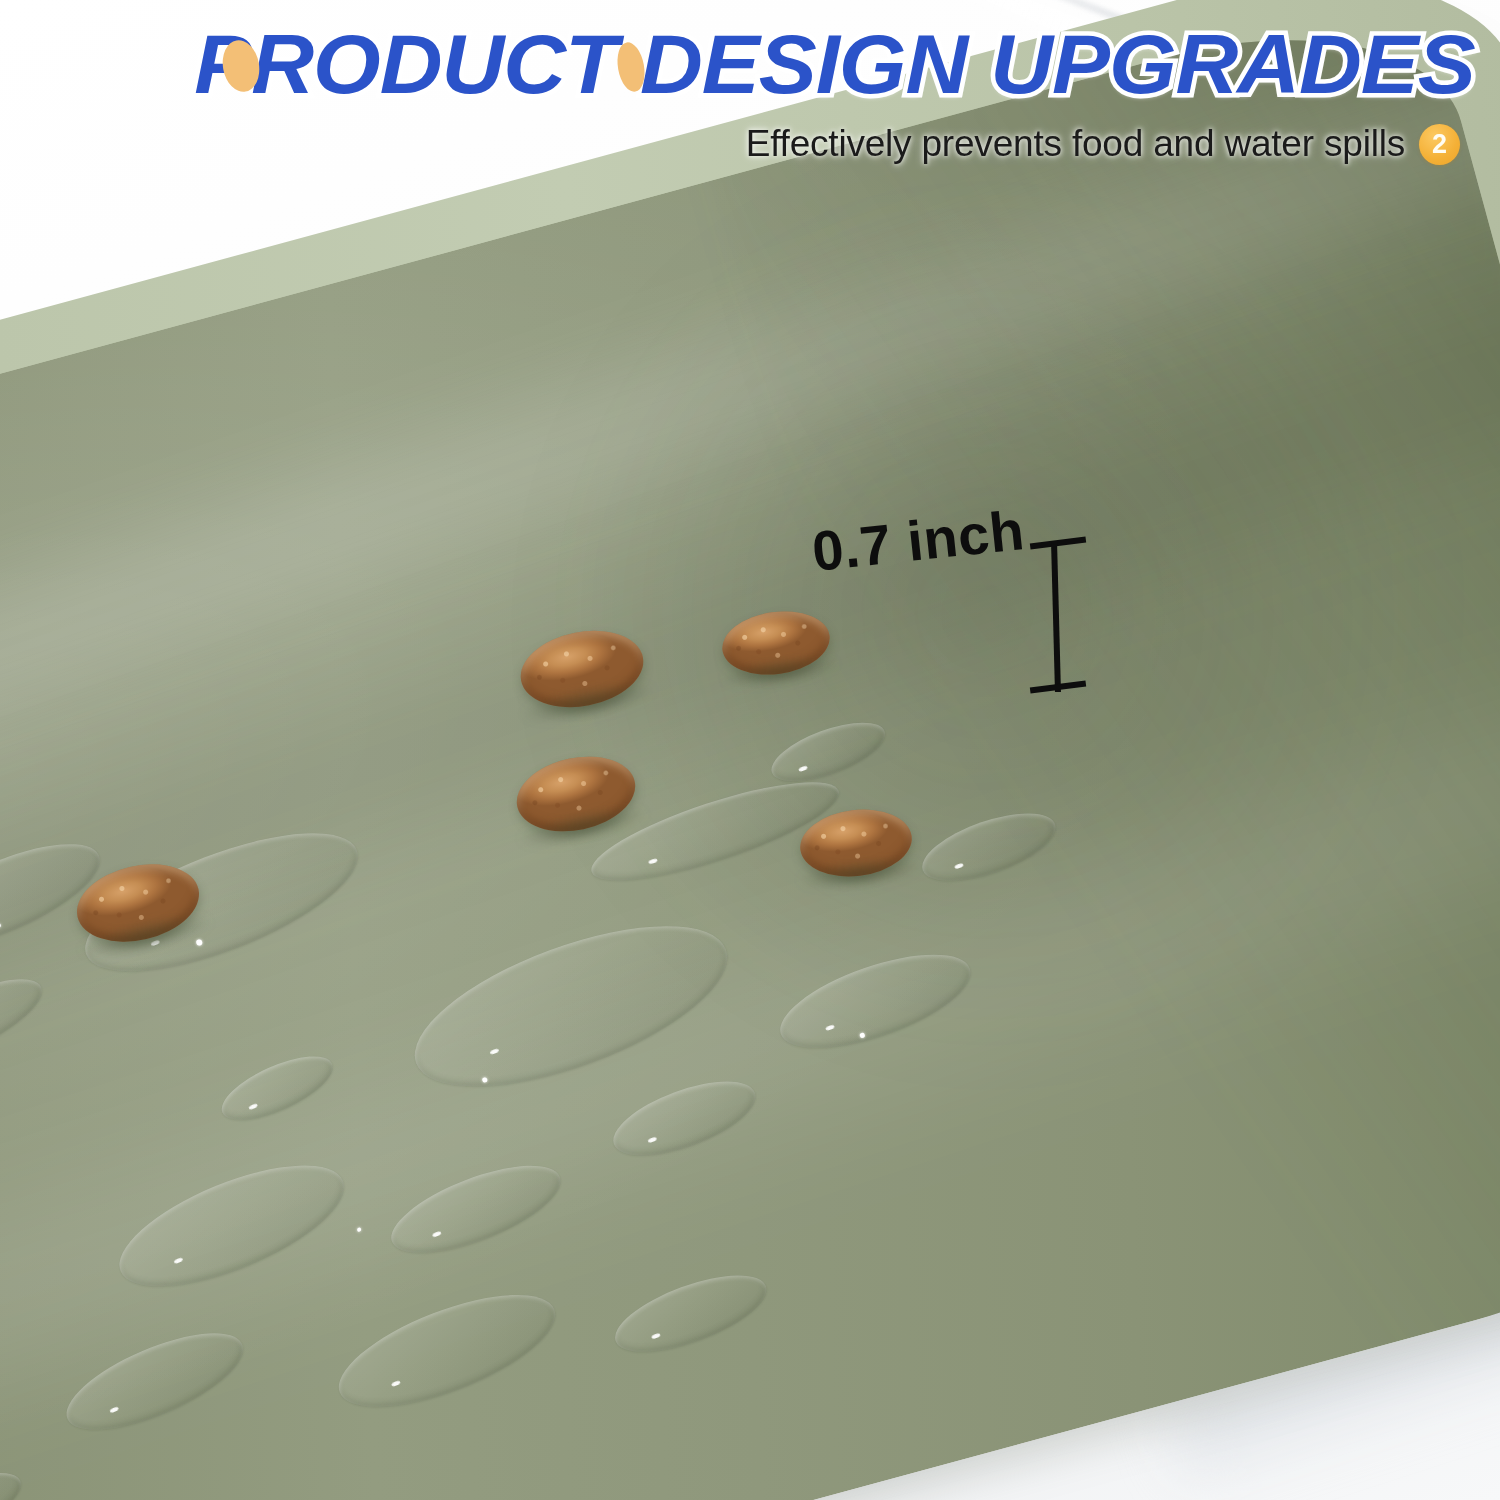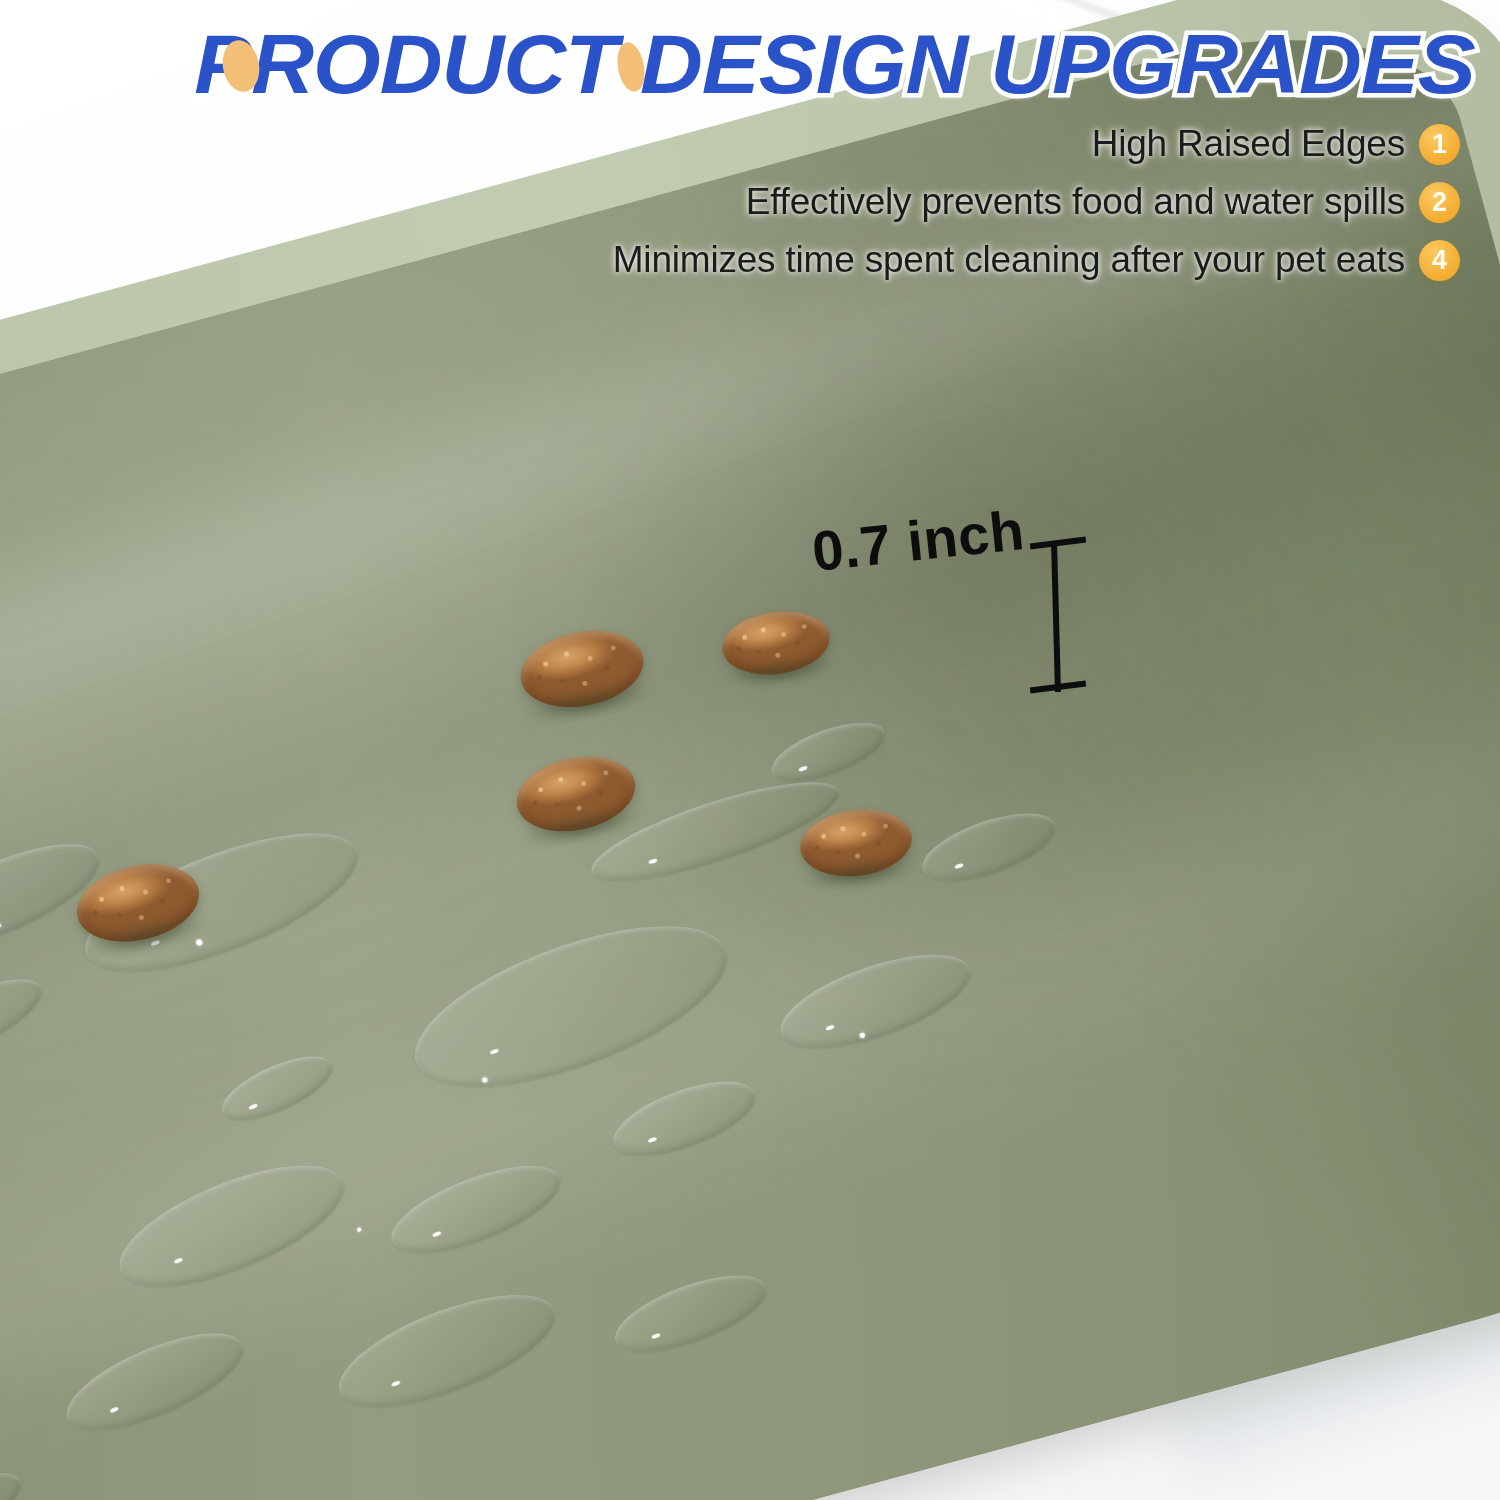--- a/index.html
+++ b/index.html
@@ -212,31 +212,23 @@
   </div>
 
   <div id="title">
     <span class="inner-t">PRODUCT DESIGN UPGRADES</span>
   </div>
   <div class="counter" id="c-o"></div>
   <div class="counter" id="c-d"></div>
 
   <div id="features">
 
-    <div class="frow">
-      <span class="ftext">High Raised Edges</span>
-      <span class="fbadge">1</span>
-    </div>
 
     <div class="frow">
       <span class="ftext">Effectively prevents food and water spills</span>
       <span class="fbadge">2</span>
     </div>
 
 
-    <div class="frow">
-      <span class="ftext">Minimizes time spent cleaning after your pet eats</span>
-      <span class="fbadge">4</span>
-    </div>
 
   </div>
 
 </div>
 
 </body></html>

